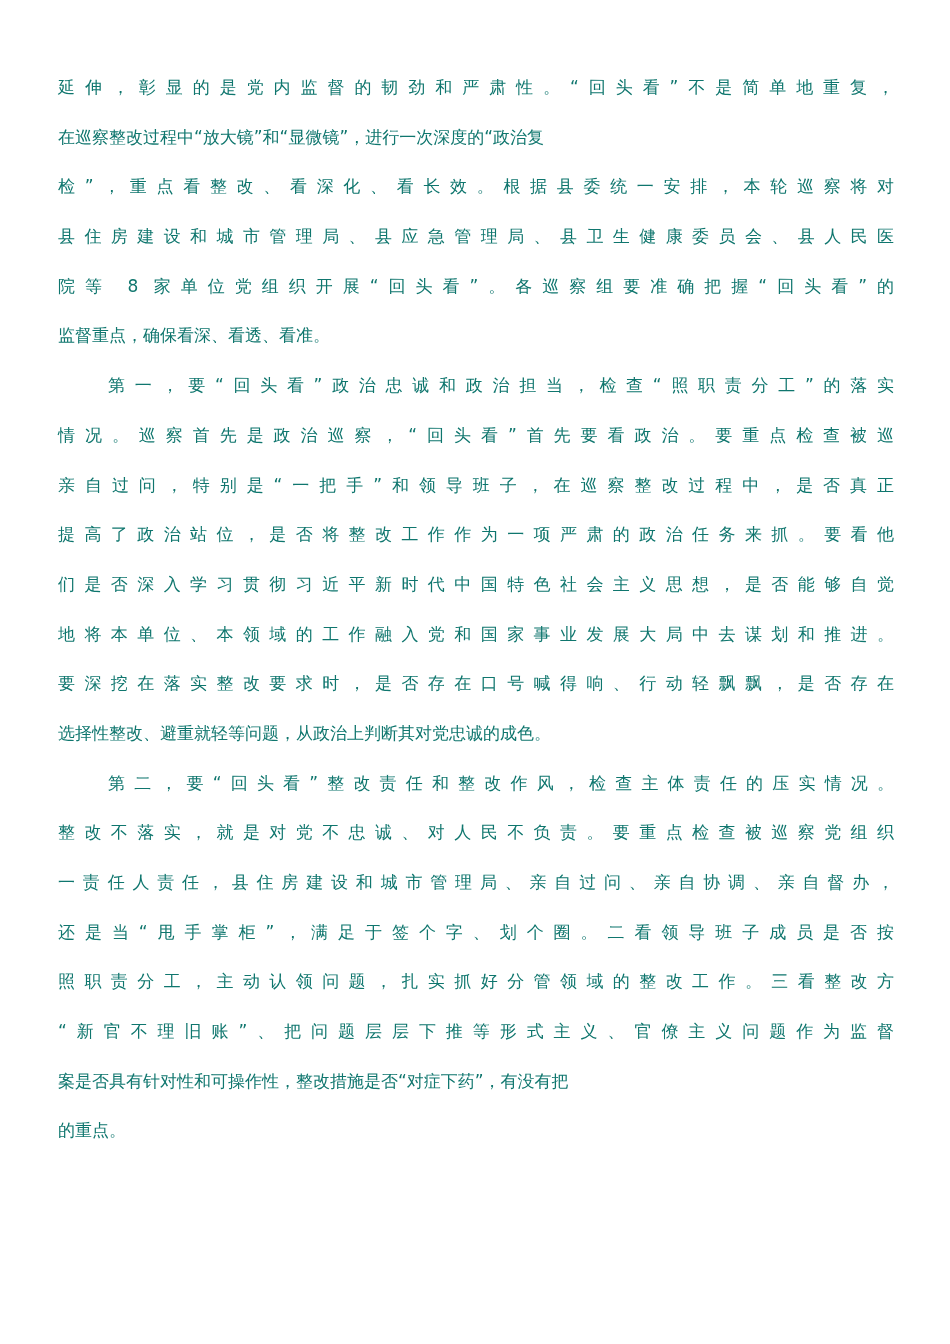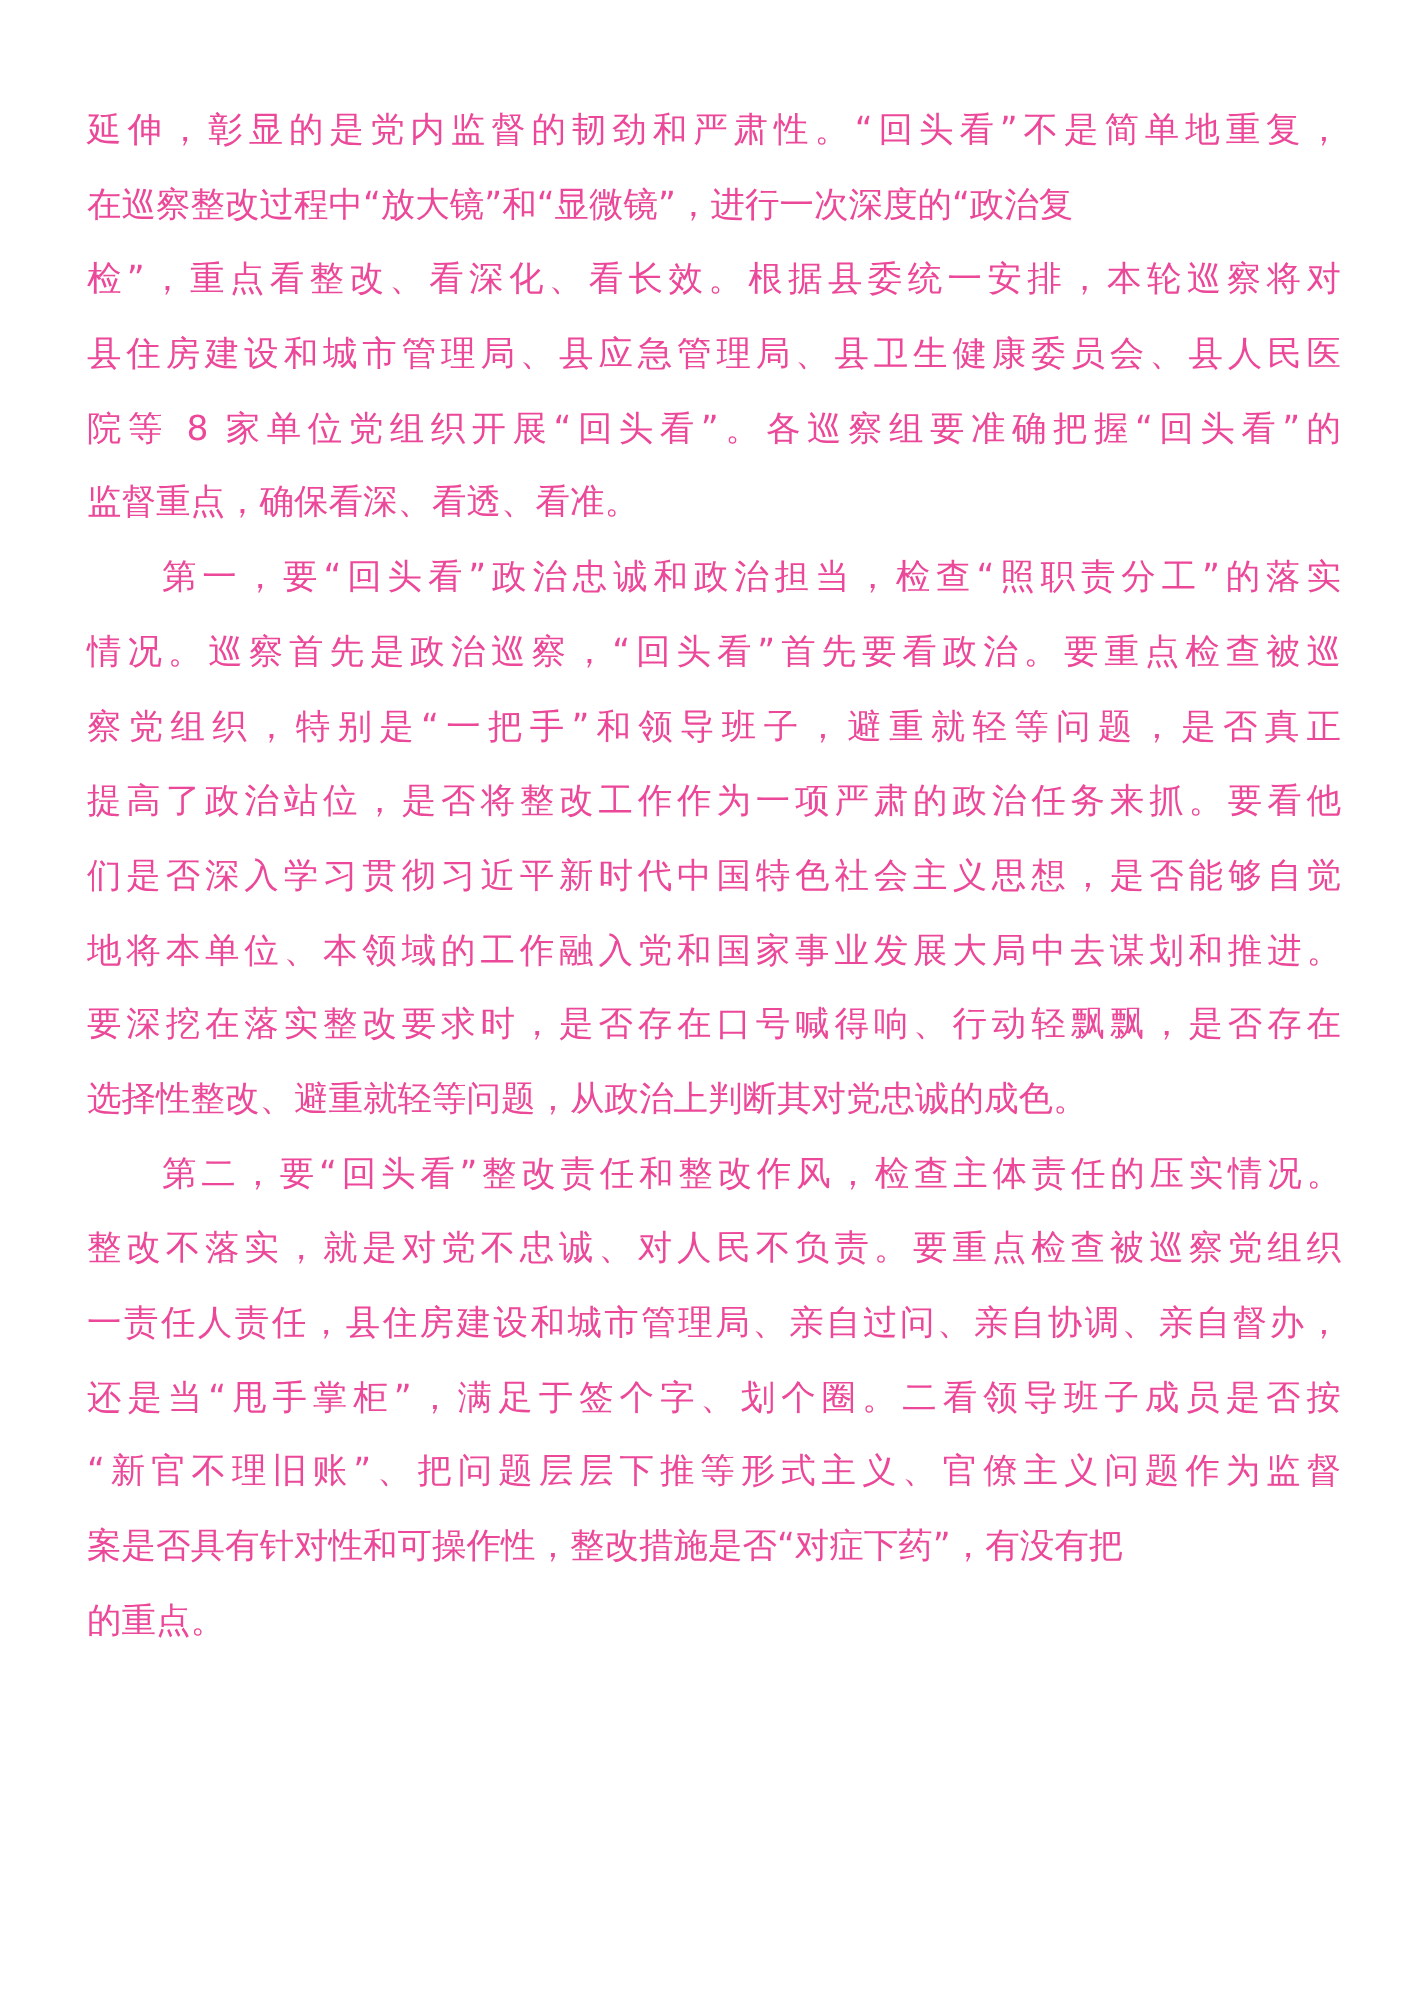--- a/index.html
+++ b/index.html
@@ -1,20 +1,20 @@
 <!DOCTYPE html>
 <html><head>
   <meta charset="utf-8">
   <style>
     html, body { margin: 0; padding: 0; background: #ffffff; }
     body { width: 950px; height: 1344px; overflow: hidden; position: relative; }
     .page {
       position: absolute; left: 58px; top: 63px; width: 836px;
       font-family: "DejaVu Sans", "Liberation Sans", sans-serif;
-      font-size: 23px; color: #ec4899;
+      font-size: 17px; color: #0f766e;
     }
     .line {
       height: 49.7px; line-height: 49.7px;
       white-space: nowrap; overflow: visible;
       text-align: justify; text-align-last: justify;
       letter-spacing: 0px;
     }
     .line.last { text-align-last: left; }
     .line.indent { padding-left: 50px; }
   </style>
@@ -23,26 +23,27 @@
 
 <div class="page">
   <div class="line">延伸，彰显的是党内监督的韧劲和严肃性。“回头看”不是简单地重复，</div>
   <div class="line last">在巡察整改过程中“放大镜”和“显微镜”，进行一次深度的“政治复</div>
   <div class="line">检”，重点看整改、看深化、看长效。根据县委统一安排，本轮巡察将对</div>
   <div class="line">县住房建设和城市管理局、县应急管理局、县卫生健康委员会、县人民医</div>
   <div class="line">院等 8 家单位党组织开展“回头看”。各巡察组要准确把握“回头看”的</div>
   <div class="line last">监督重点，确保看深、看透、看准。</div>
   <div class="line indent">第一，要“回头看”政治忠诚和政治担当，检查“照职责分工”的落实</div>
   <div class="line">情况。巡察首先是政治巡察，“回头看”首先要看政治。要重点检查被巡</div>
-  <div class="line">察党组织，特别是“一把手”和领导班子，避重就轻等问题，是否真正</div>
+  <div class="line">亲自过问，特别是“一把手”和领导班子，在巡察整改过程中，是否真正</div>
   <div class="line">提高了政治站位，是否将整改工作作为一项严肃的政治任务来抓。要看他</div>
   <div class="line">们是否深入学习贯彻习近平新时代中国特色社会主义思想，是否能够自觉</div>
   <div class="line">地将本单位、本领域的工作融入党和国家事业发展大局中去谋划和推进。</div>
   <div class="line">要深挖在落实整改要求时，是否存在口号喊得响、行动轻飘飘，是否存在</div>
   <div class="line last">选择性整改、避重就轻等问题，从政治上判断其对党忠诚的成色。</div>
   <div class="line indent">第二，要“回头看”整改责任和整改作风，检查主体责任的压实情况。</div>
   <div class="line">整改不落实，就是对党不忠诚、对人民不负责。要重点检查被巡察党组织</div>
   <div class="line">一责任人责任，县住房建设和城市管理局、亲自过问、亲自协调、亲自督办，</div>
   <div class="line">还是当“甩手掌柜”，满足于签个字、划个圈。二看领导班子成员是否按</div>
+  <div class="line">照职责分工，主动认领问题，扎实抓好分管领域的整改工作。三看整改方</div>
   <div class="line">“新官不理旧账”、把问题层层下推等形式主义、官僚主义问题作为监督</div>
   <div class="line last">案是否具有针对性和可操作性，整改措施是否“对症下药”，有没有把</div>
   <div class="line last">的重点。</div>
 </div>
 
 </body></html>

